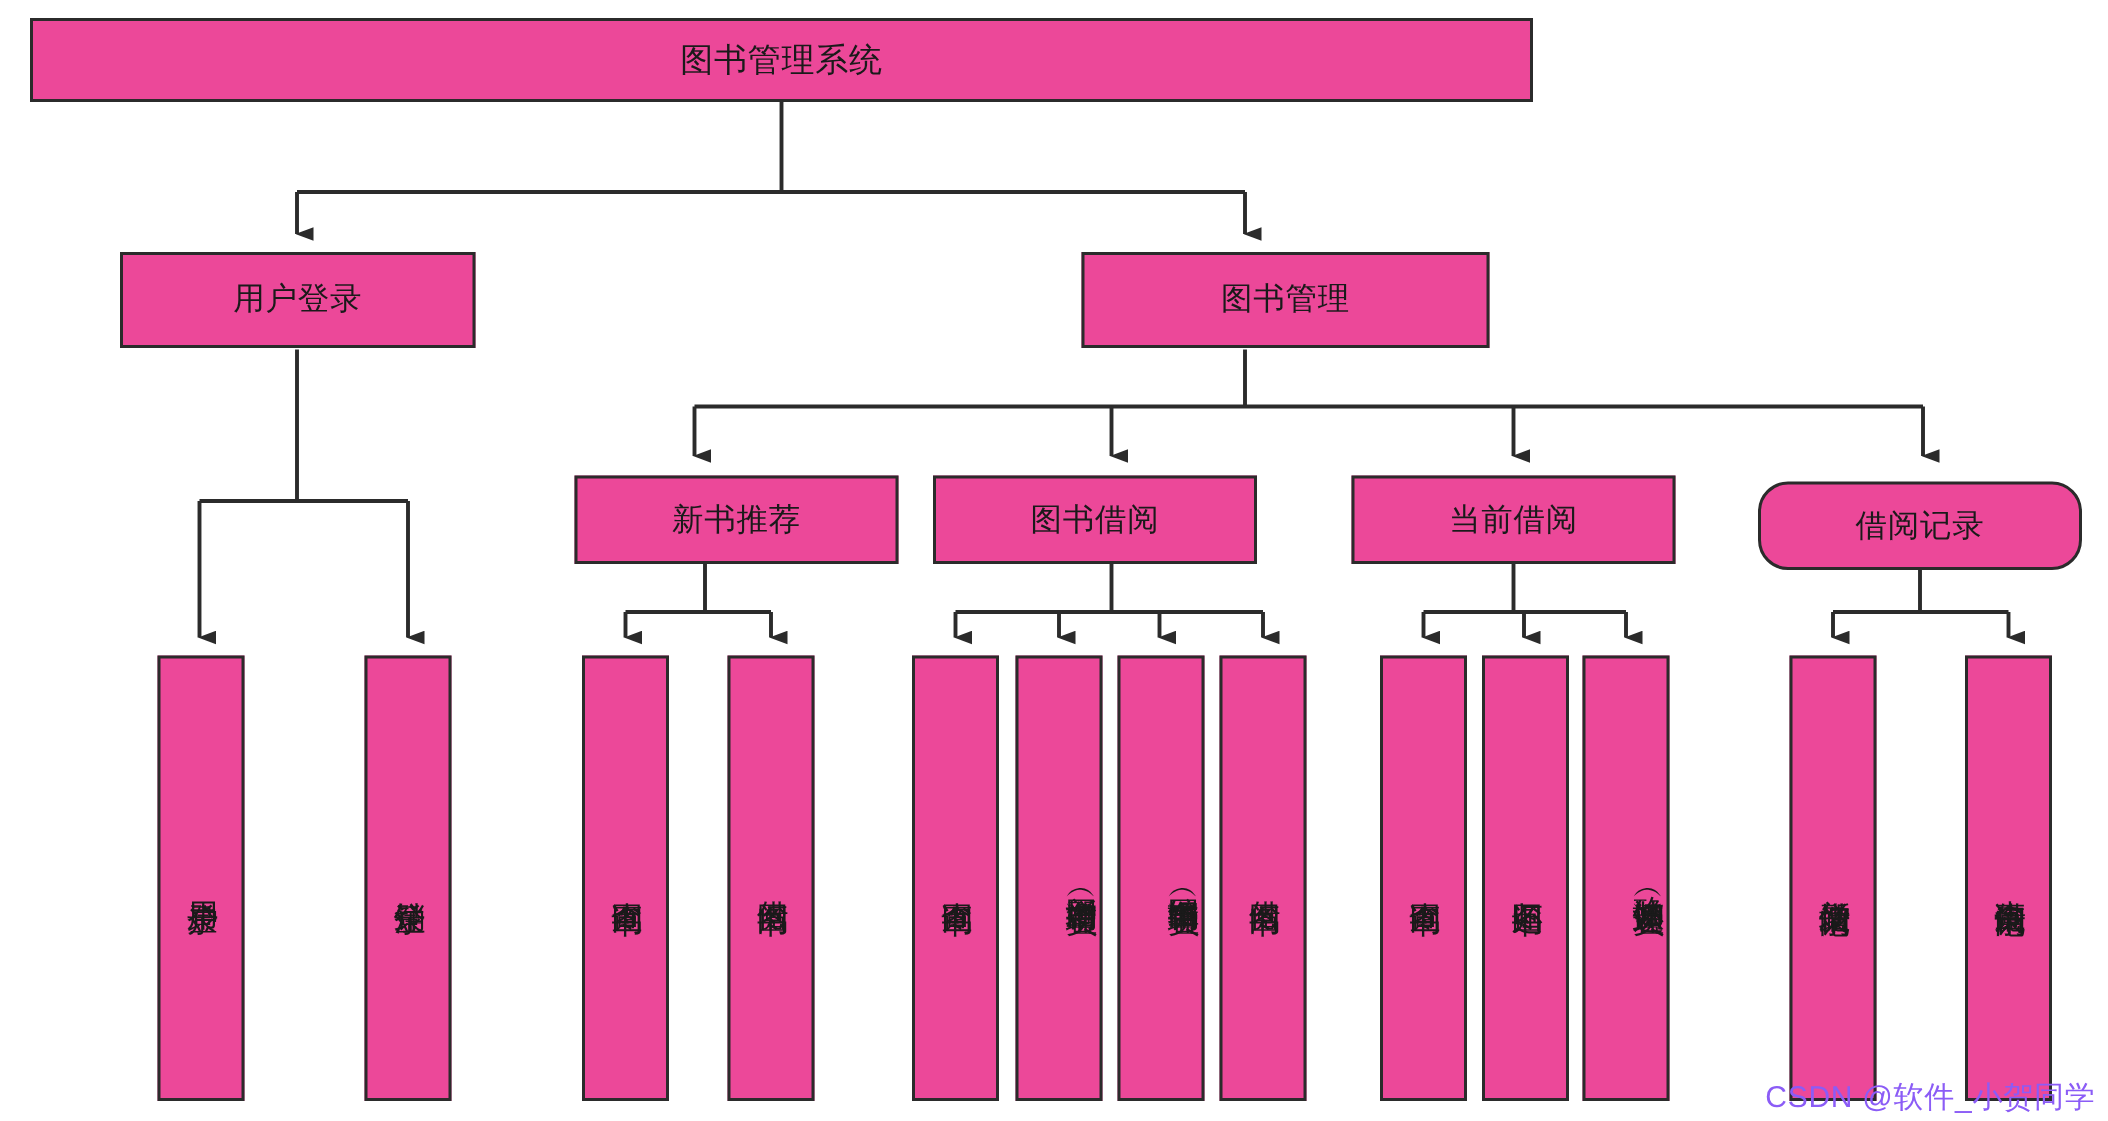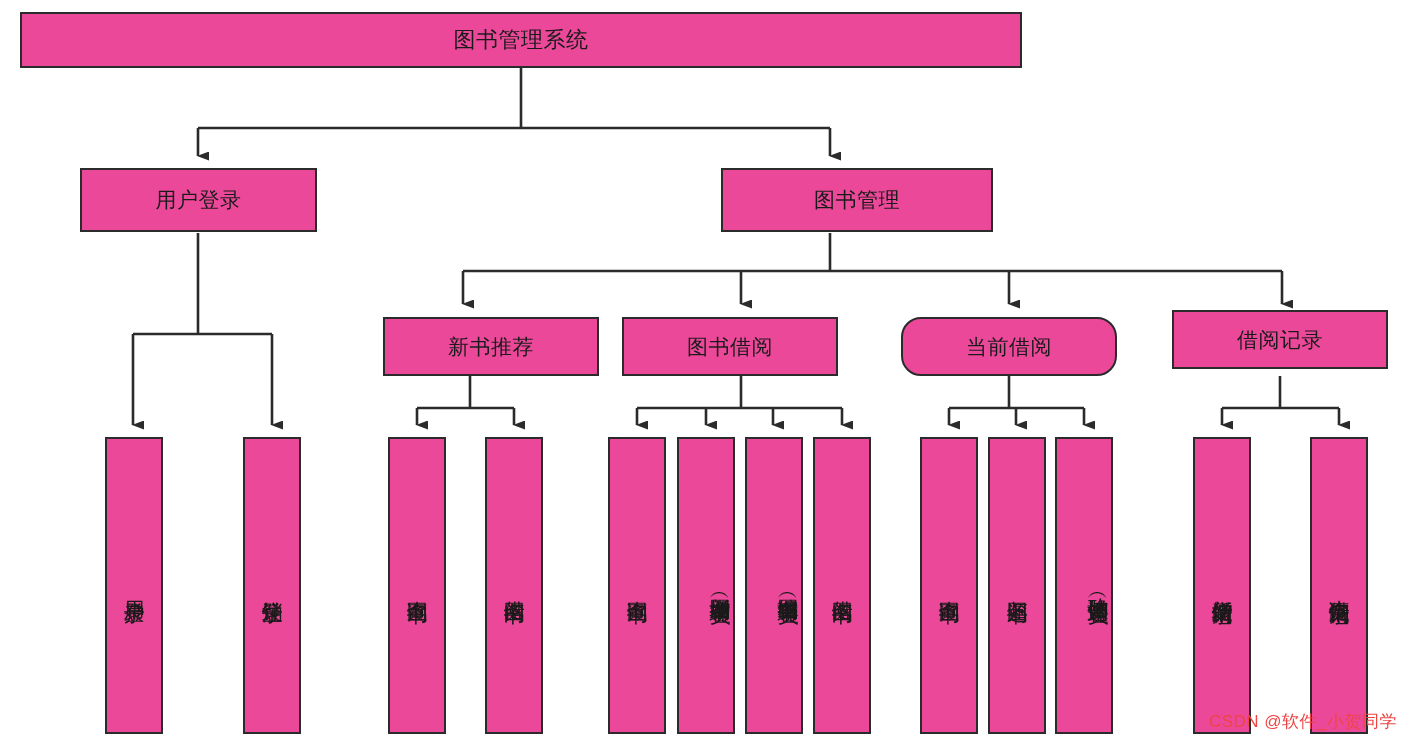--- a/index.html
+++ b/index.html
@@ -55,23 +55,23 @@
   .node.vert .lbl {
     writing-mode: vertical-rl;
     text-orientation: upright;
   }
   #title-node {
     font-size: 22px;
   }
   #watermark {
     position: absolute;
     right: 8px;
-    bottom: 14px;
-    font-size: 17px;
-    color: #ef4444;
+    bottom: 2px;
+    font-size: 20px;
+    color: #8b5cf6;
     white-space: nowrap;
     z-index: 3;
     letter-spacing: 0.5px;
   }
 </style>
 </head>
 <body>
 
 <div id="canvas">
 
@@ -137,24 +137,24 @@
   <div class="node horiz" style="left:711px; top:168px; width:272px; height:64px;margin-left:10px;">
     <span class="lbl">图书管理</span>
   </div>
 
   <div class="node horiz" style="left:362px; top:317px; width:216px; height:59px;margin-left:21px;">
     <span class="lbl">新书推荐</span>
   </div>
   <div class="node horiz" style="left:622px; top:317px; width:216px; height:59px;">
     <span class="lbl">图书借阅</span>
   </div>
-  <div class="node horiz" style="left:901px; top:317px; width:216px; height:59px;border-radius:20px;">
+  <div class="node horiz" style="left:901px; top:317px; width:216px; height:59px;">
     <span class="lbl">当前借阅</span>
   </div>
-  <div class="node horiz" style="left:1172px; top:310px; width:216px; height:59px;">
+  <div class="node horiz" style="left:1172px; top:321px; width:216px; height:59px;border-radius:20px;">
     <span class="lbl">借阅记录</span>
   </div>
 
   <div class="node vert" style="left:105px; top:437px; width:58px; height:297px;">
     <span class="lbl">用户登录</span>
   </div>
   <div class="node vert" style="left:243px; top:437px; width:58px; height:297px;">
     <span class="lbl">注销登录</span>
   </div>
 

